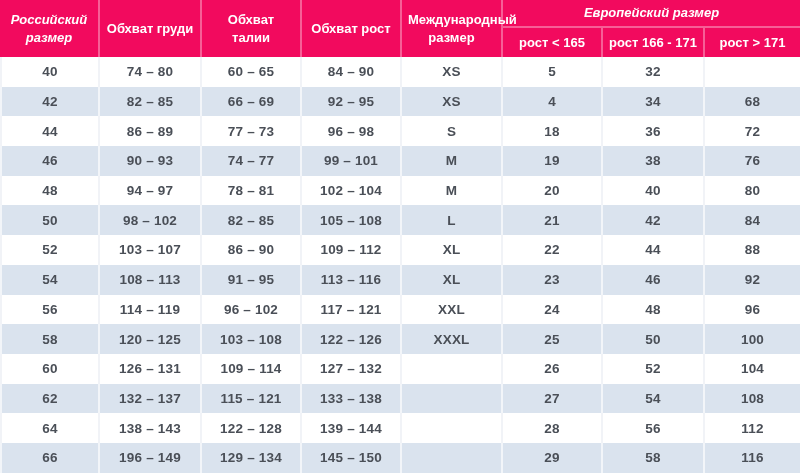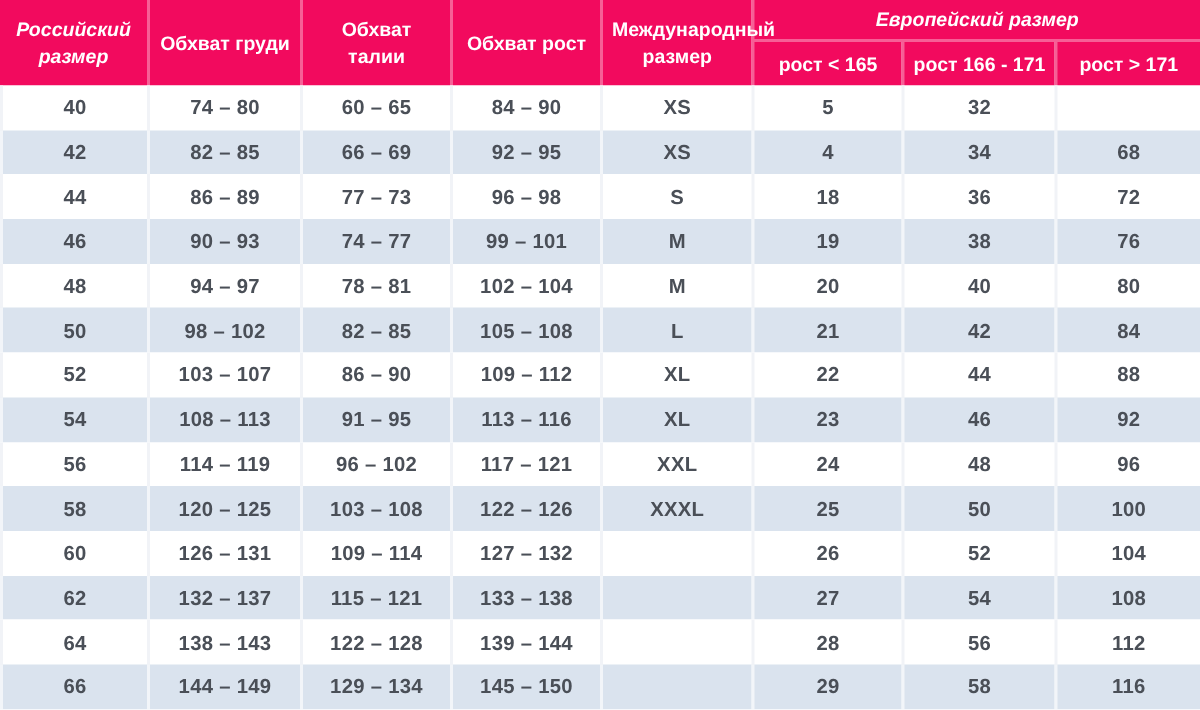--- a/index.html
+++ b/index.html
@@ -210,21 +210,21 @@
         <td>138 – 143</td>
         <td>122 – 128</td>
         <td>139 – 144</td>
         <td></td>
         <td>28</td>
         <td>56</td>
         <td>112</td>
       </tr>
       <tr>
         <td>66</td>
-        <td>144 – 149</td>
+        <td>196 – 149</td>
         <td>129 – 134</td>
         <td>145 – 150</td>
         <td></td>
         <td>29</td>
         <td>58</td>
         <td>116</td>
       </tr>
     </tbody>
 </table>
 

